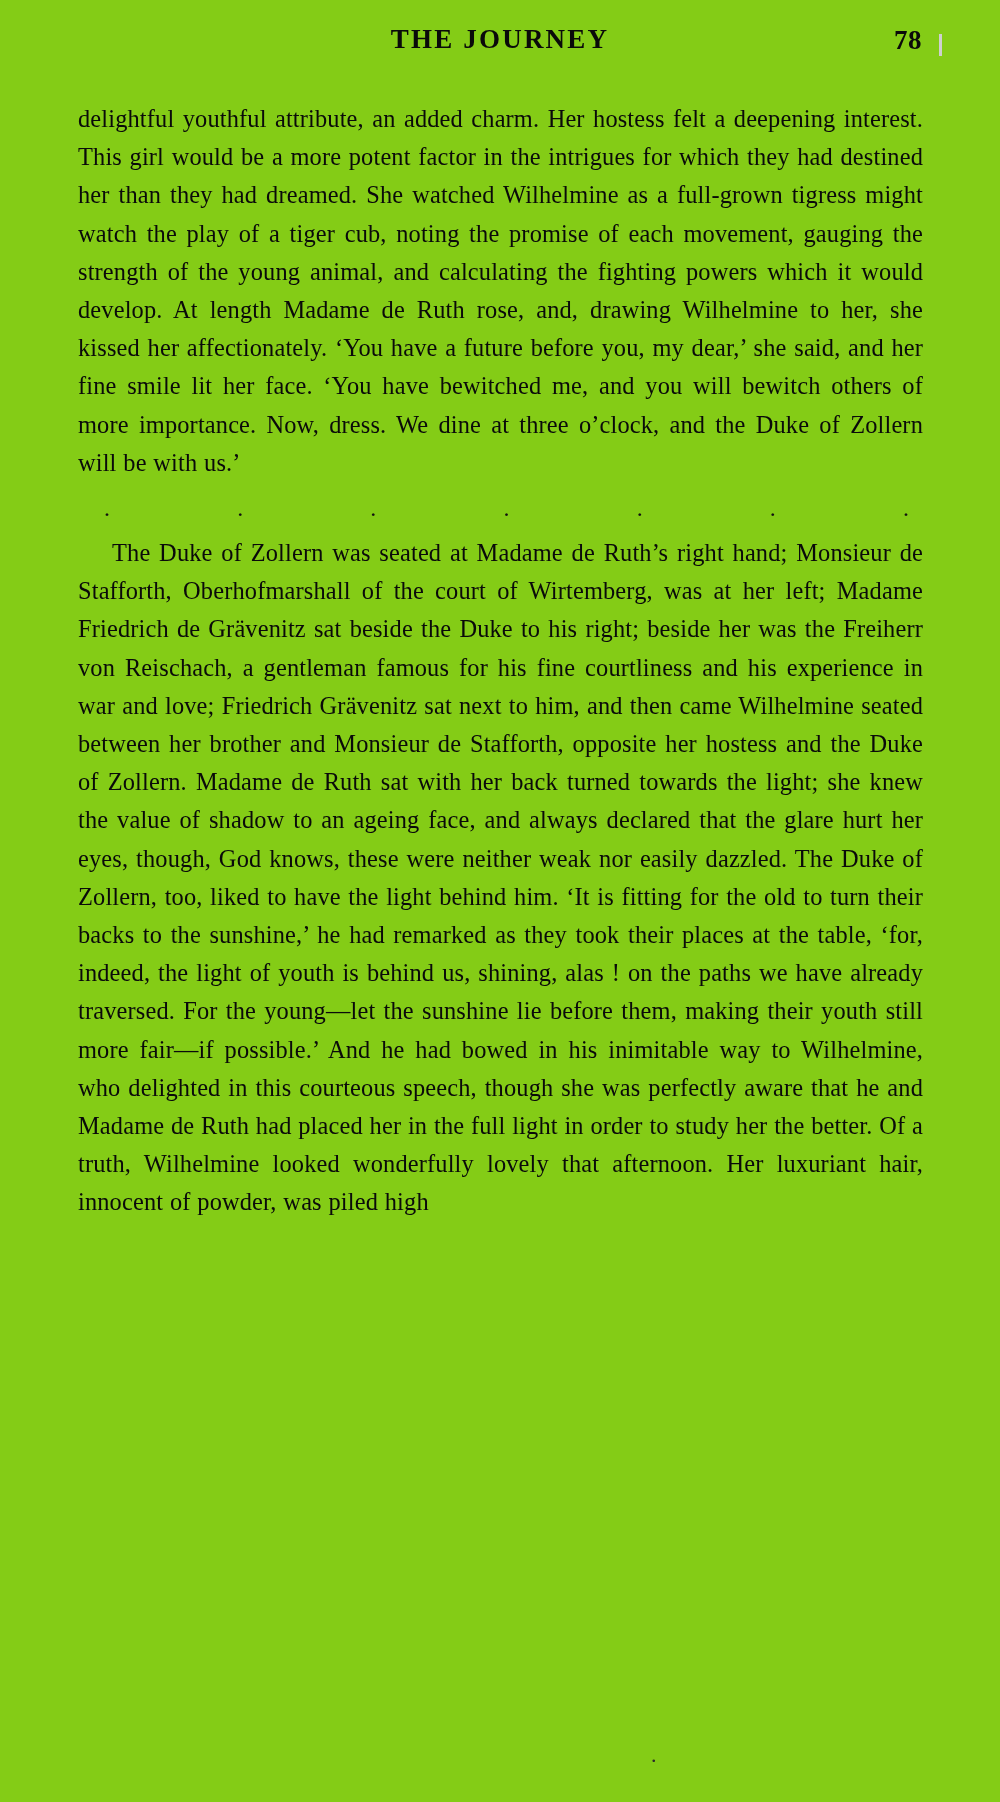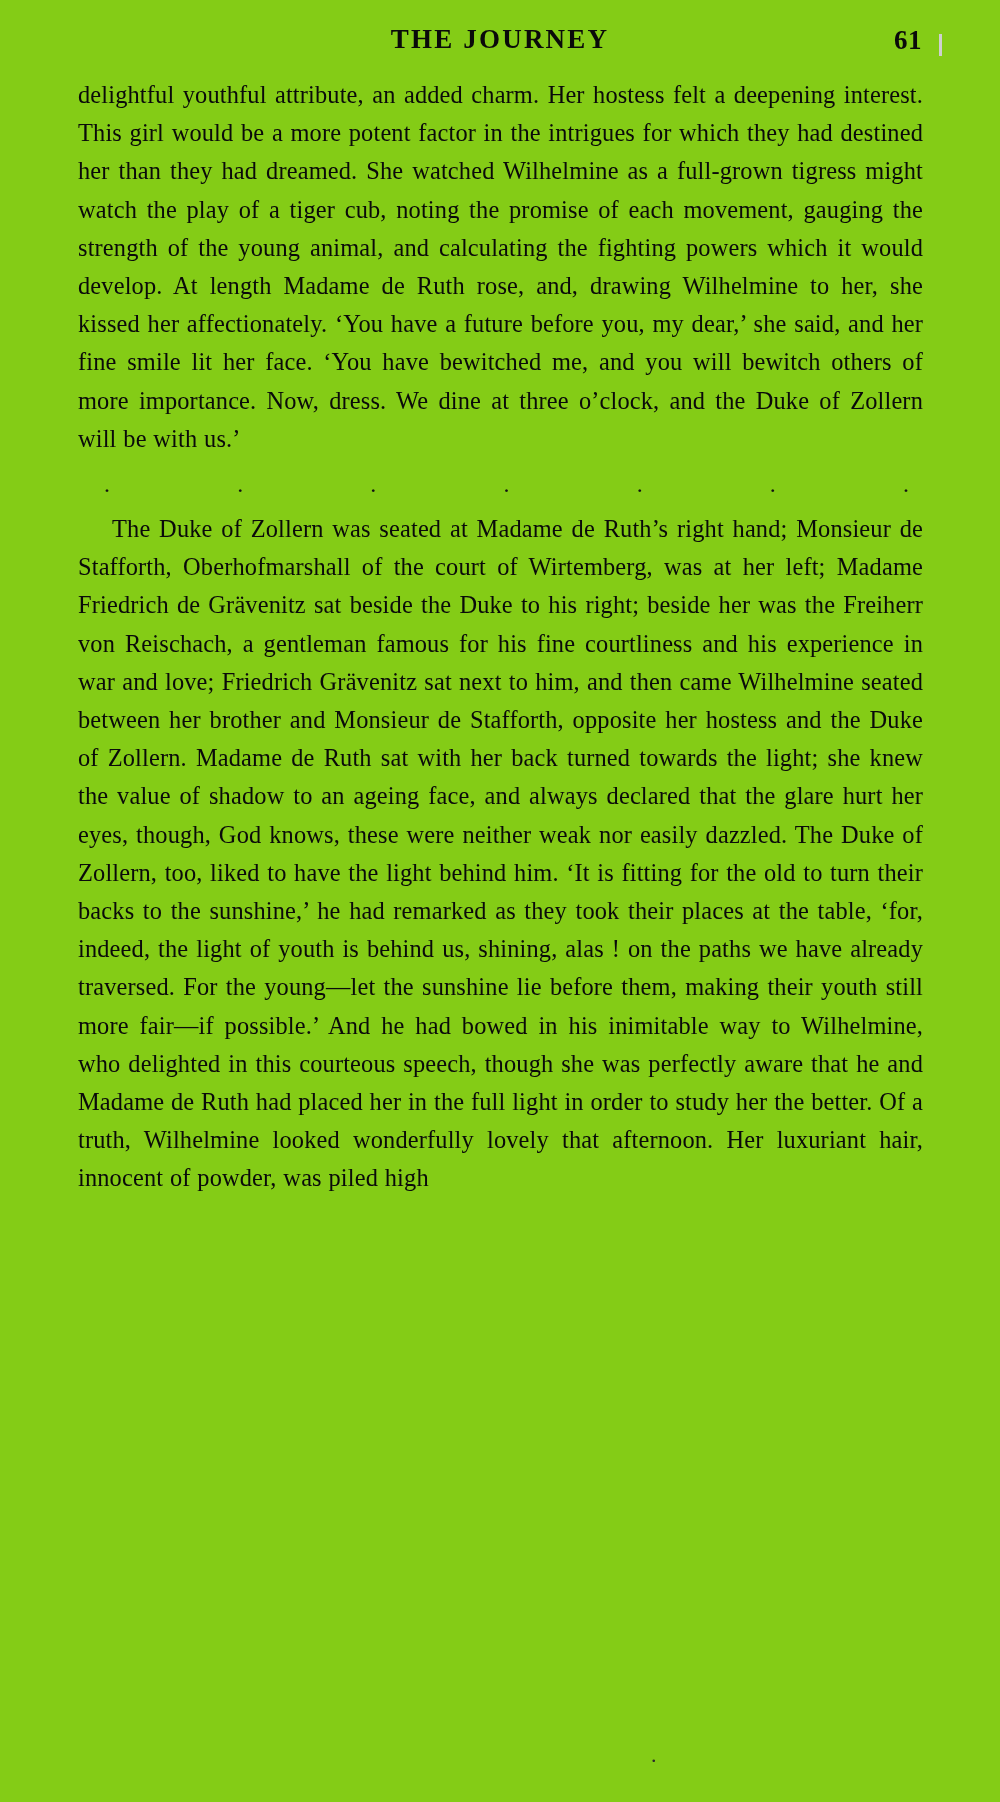--- a/index.html
+++ b/index.html
@@ -45,21 +45,21 @@
     position: absolute;
     right: 78px;
     top: 1px;
     font-size: 27px;
     font-weight: bold;
     letter-spacing: 0.5px;
   }
   .body-col {
     position: absolute;
     left: 78px;
-    top: 76px;
+    top: 100px;
     width: 845px;
   }
   p.para {
     margin: 0;
     font-size: 24.4px;
     line-height: 38.2px;
     text-align: justify;
     text-justify: inter-word;
     word-spacing: 0.5px;
     letter-spacing: 0.15px;
@@ -97,21 +97,21 @@
     background: #cfcfcf;
   }
 </style>
 </head>
 <body>
 
 <div class="page">
 
   <div class="header">
     <div class="running-head">THE JOURNEY</div>
-    <div class="folio">61</div>
+    <div class="folio">78</div>
     <div class="edge-mark"></div>
   </div>
 
   <div class="body-col">
 
     <p class="para">delightful youthful attribute, an added charm.    Her hostess felt a deepening interest.    This girl would be a more potent factor in the intrigues for which they had destined her than they had dreamed.    She watched Wilhelmine as a full-grown tigress might watch the play of a tiger cub, noting the promise of each movement, gauging the strength of the young animal, and calculating the fighting powers which it would develop.    At length Madame de Ruth rose, and, drawing Wilhelmine to her, she kissed her affectionately.    ‘You have a future before you, my dear,’ she said, and her fine smile lit her face.    ‘You have bewitched me, and you will bewitch others of more importance.    Now, dress.    We dine at three o’clock, and the Duke of Zollern will be with us.’</p>
 
     <div class="dot-divider">
       <span class="dot">.</span>
       <span class="dot">.</span>

